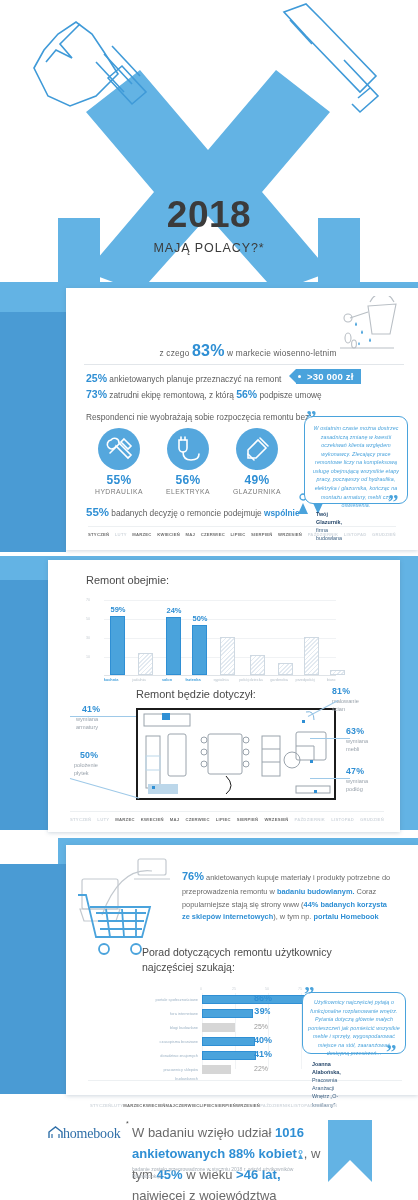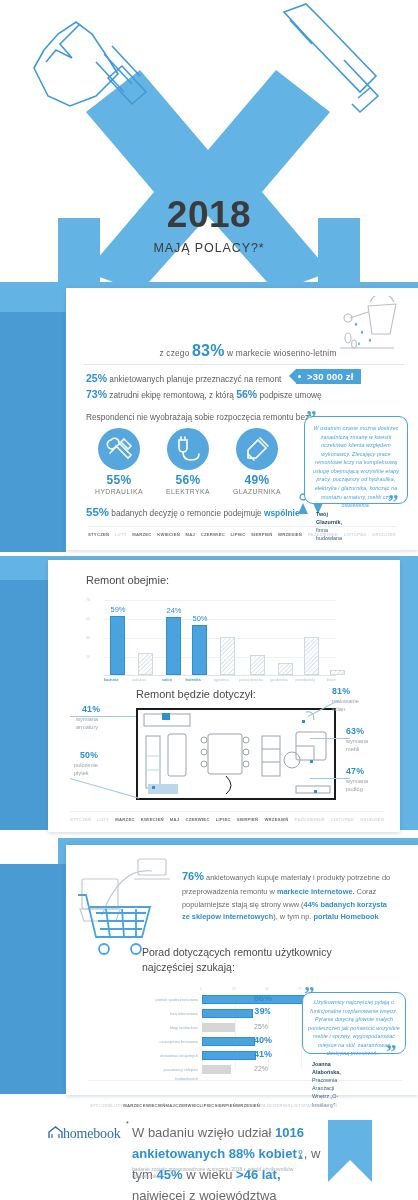--- a/index.html
+++ b/index.html
@@ -95,21 +95,21 @@
   .vchart { position: absolute; left: 38px; top: 38px; width: 250px; height: 78px; }
   .vchart .grid { position: absolute; left: 18px; right: 0; height: 1px; background: #f0f2f4; }
   .vchart .yl { position: absolute; left: 0; font-size: 3.6px; color: #c6ccd2; }
   .vchart .axis { position: absolute; left: 18px; right: 0; bottom: 0; height: 1px; background: #dfe3e7; }
   .vbar { position: absolute; bottom: 1px; width: 15px; }
   .vbar .fill { width: 100%; height: 100%; }
   .vbar.solid .fill { background: #4aa3dc; border: 1px solid #2f8fd4; }
   .vbar.hatch .fill { border: 1px solid #cfd9e2;
       background: repeating-linear-gradient(135deg, #e3eaf1 0 1.2px, #fff 1.2px 3px); }
   .vbar .lab { position: absolute; bottom: 100%; left: -6px; width: 28px; text-align: center;
-      font-size: 7.5px; font-weight: normal; color: #2f8fd4; margin-bottom: 2px; }
+      font-size: 7.5px; font-weight: bold; color: #2f8fd4; margin-bottom: 2px; }
   .vcats { position: absolute; left: 56px; top: 118px; width: 232px; height: 14px; }
   .vcats .c { position: absolute; width: 30px; text-align: center; font-size: 3.9px;
       line-height: 1.25; color: #b9c3cc; }
   .vcats .c.on { color: #4aa3dc; font-weight: bold; }
 
   .s2-title2 { position: absolute; left: 88px; top: 128px; font-size: 11px; color: #4a4a4a; }
   .plan { position: absolute; left: 88px; top: 148px; width: 200px; height: 92px;
           border: 2px solid #1b1b1b; background: #fff; }
   .cal { position: absolute; font-size: 8.8px; font-weight: bold; color: #2f8fd4; letter-spacing: .2px; }
   .clab { position: absolute; font-size: 5.6px; line-height: 1.35; color: #9aa3ac; }
@@ -456,21 +456,21 @@
       <g fill="none" stroke="#4aa3dc" stroke-width="1.8">
         <path d="M14 44 L22 44 L32 86 L78 86 L86 56 L26 56"></path>
         <circle cx="40" cy="98" r="5"></circle>
         <circle cx="72" cy="98" r="5"></circle>
         <path d="M32 62 L82 62 M34 70 L80 70 M36 78 L78 78"></path>
         <path d="M42 58 L46 86 M58 58 L60 86 M72 58 L72 86"></path>
       </g>
     </svg>
 
     <div class="s3-p">
-      <span class="big">76%</span><span> ankietowanych kupuje materiały i produkty potrzebne do przeprowadzenia remontu w </span><span class="acc">markecie internetowe.</span><span> Coraz popularniejsze stają się strony www (</span><span class="acc">44% badanych korzysta ze sklepów internetowych</span><span>), w tym np. </span><span class="acc">portalu Homebook</span>
+      <span class="big">76%</span><span> ankietowanych kupuje materiały i produkty potrzebne do przeprowadzenia remontu w </span><span class="acc">badaniu budowlanym.</span><span> Coraz popularniejsze stają się strony www (</span><span class="acc">44% badanych korzysta ze sklepów internetowych</span><span>), w tym np. </span><span class="acc">portalu Homebook</span>
     </div>
 
     <div class="s3-title">Porad dotyczących remontu użytkownicy najczęściej szukają:</div>
 
     <div class="hchart">
       <div class="vg" style="left:58px;"></div>
       <div class="vg" style="left:91px;"></div>
       <div class="vg" style="left:124px;"></div>
       <div class="vg" style="left:157px;"></div>
       <div class="xt" style="left:56px;">0</div>

